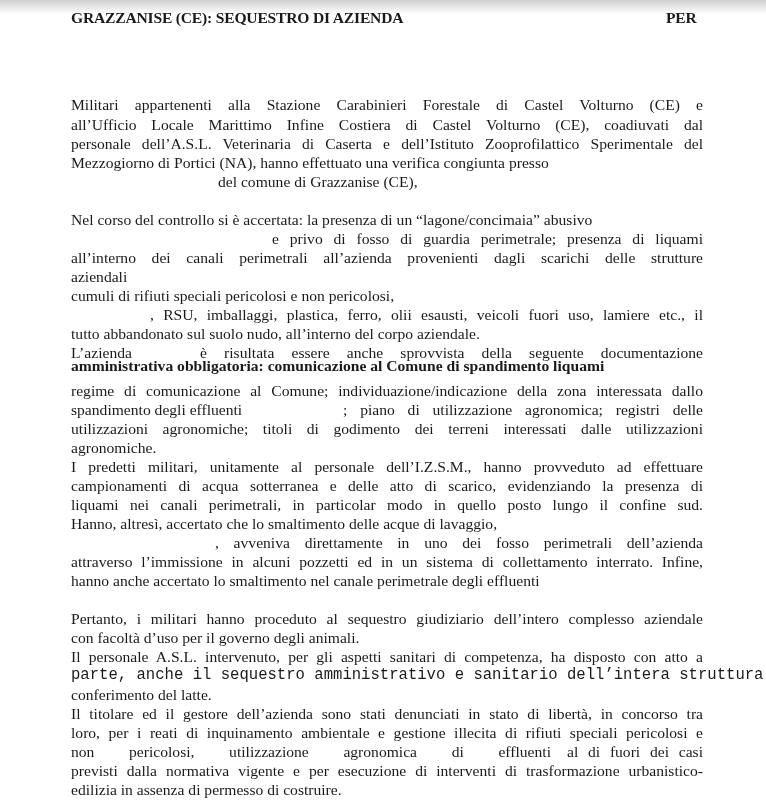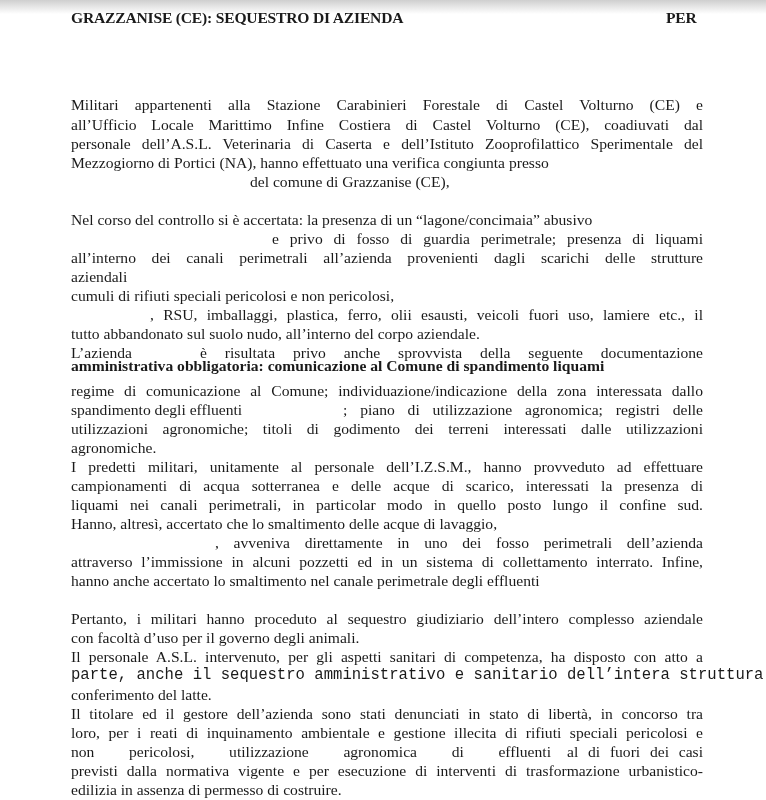--- a/index.html
+++ b/index.html
@@ -32,38 +32,38 @@
 
 <div class="page">
   <div class="title" style="top:8px;">GRAZZANISE (CE): SEQUESTRO DI AZIENDA</div>
   <div class="title" style="top:8px; left:666px;">PER</div>
 
   <div id="body-lines">
       <div class="ln j" style="top: 95px; left: 71px; width: 632px;">Militari appartenenti alla Stazione Carabinieri Forestale di Castel Volturno (CE) e</div>
       <div class="ln j" style="top: 115px; left: 71px; width: 632px;">all’Ufficio Locale Marittimo Infine Costiera di Castel Volturno (CE), coadiuvati dal</div>
       <div class="ln j" style="top: 134px; left: 71px; width: 632px;">personale dell’A.S.L. Veterinaria di Caserta e dell’Istituto Zooprofilattico Sperimentale del</div>
       <div class="ln" style="top: 153px; left: 71px; width: auto;">Mezzogiorno di Portici (NA), hanno effettuato una verifica congiunta presso</div>
-      <div class="ln" style="top: 172px; left: 218px; width: auto; margin-left: 32px;">del comune di Grazzanise (CE),</div>
+      <div class="ln" style="top: 172px; left: 218px; width: auto;">del comune di Grazzanise (CE),</div>
       <div class="ln" style="top: 210px; left: 71px; width: auto;">Nel corso del controllo si è accertata: la presenza di un “lagone/concimaia” abusivo</div>
       <div class="ln j" style="top: 229px; left: 272px; width: 431px;">e privo di fosso di guardia perimetrale; presenza di liquami</div>
       <div class="ln j" style="top: 248px; left: 71px; width: 632px;">all’interno dei canali perimetrali all’azienda provenienti dagli scarichi delle strutture</div>
       <div class="ln" style="top: 267px; left: 71px; width: auto;">aziendali</div>
       <div class="ln" style="top: 286px; left: 71px; width: auto;">cumuli di rifiuti speciali pericolosi e non pericolosi,</div>
       <div class="ln j" style="top: 305px; left: 150px; width: 553px;">, RSU, imballaggi, plastica, ferro, olii esausti, veicoli fuori uso, lamiere etc., il</div>
       <div class="ln" style="top: 324px; left: 71px; width: auto;">tutto abbandonato sul suolo nudo, all’interno del corpo aziendale.</div>
       <div class="ln" style="top: 343px; left: 71px; width: auto;">L’azienda</div>
-      <div class="ln j" style="top: 343px; left: 200px; width: 503px;">è risultata privo anche sprovvista della seguente documentazione</div>
+      <div class="ln j" style="top: 343px; left: 200px; width: 503px;">è risultata essere anche sprovvista della seguente documentazione</div>
       <div class="ln" style="top: 356px; left: 71px; width: auto; font-weight: bold;">amministrativa obbligatoria: comunicazione al Comune di spandimento liquami</div>
       <div class="ln j" style="top: 381px; left: 71px; width: 632px;">regime di comunicazione al Comune; individuazione/indicazione della zona interessata dallo</div>
       <div class="ln" style="top: 400px; left: 71px; width: auto; text-align: right;">spandimento degli effluenti</div>
       <div class="ln j" style="top: 400px; left: 343px; width: 360px;">; piano di utilizzazione agronomica; registri delle</div>
       <div class="ln j" style="top: 419px; left: 71px; width: 632px;">utilizzazioni agronomiche; titoli di godimento dei terreni interessati dalle utilizzazioni</div>
       <div class="ln" style="top: 438px; left: 71px; width: auto;">agronomiche.</div>
       <div class="ln j" style="top: 457px; left: 71px; width: 632px;">I predetti militari, unitamente al personale dell’I.Z.S.M., hanno provveduto ad effettuare</div>
-      <div class="ln j" style="top: 476px; left: 71px; width: 632px;">campionamenti di acqua sotterranea e delle acque di scarico, interessati la presenza di</div>
+      <div class="ln j" style="top: 476px; left: 71px; width: 632px;">campionamenti di acqua sotterranea e delle atto di scarico, evidenziando la presenza di</div>
       <div class="ln j" style="top: 495px; left: 71px; width: 632px;">liquami nei canali perimetrali, in particolar modo in quello posto lungo il confine sud.</div>
       <div class="ln" style="top: 514px; left: 71px; width: auto;">Hanno, altresì, accertato che lo smaltimento delle acque di lavaggio,</div>
       <div class="ln j" style="top: 533px; left: 215px; width: 488px;">, avveniva direttamente in uno dei fosso perimetrali dell’azienda</div>
       <div class="ln j" style="top: 552px; left: 71px; width: 632px;">attraverso l’immissione in alcuni pozzetti ed in un sistema di collettamento interrato. Infine,</div>
       <div class="ln" style="top: 571px; left: 71px; width: auto;">hanno anche accertato lo smaltimento nel canale perimetrale degli effluenti</div>
       <div class="ln j" style="top: 609px; left: 71px; width: 632px;">Pertanto, i militari hanno proceduto al sequestro giudiziario dell’intero complesso aziendale</div>
       <div class="ln" style="top: 628px; left: 71px; width: auto;">con facoltà d’uso per il governo degli animali.</div>
       <div class="ln j" style="top: 647px; left: 71px; width: 632px;">Il personale A.S.L. intervenuto, per gli aspetti sanitari di competenza, ha disposto con atto a</div>
       <div class="ln j" style="top: 666px; left: 71px; width: 632px; font-family: Liberation Mono, monospace;">parte, anche il sequestro amministrativo e sanitario dell’intera struttura con interdizione al</div>
       <div class="ln" style="top: 685px; left: 71px; width: auto;">conferimento del latte.</div>

